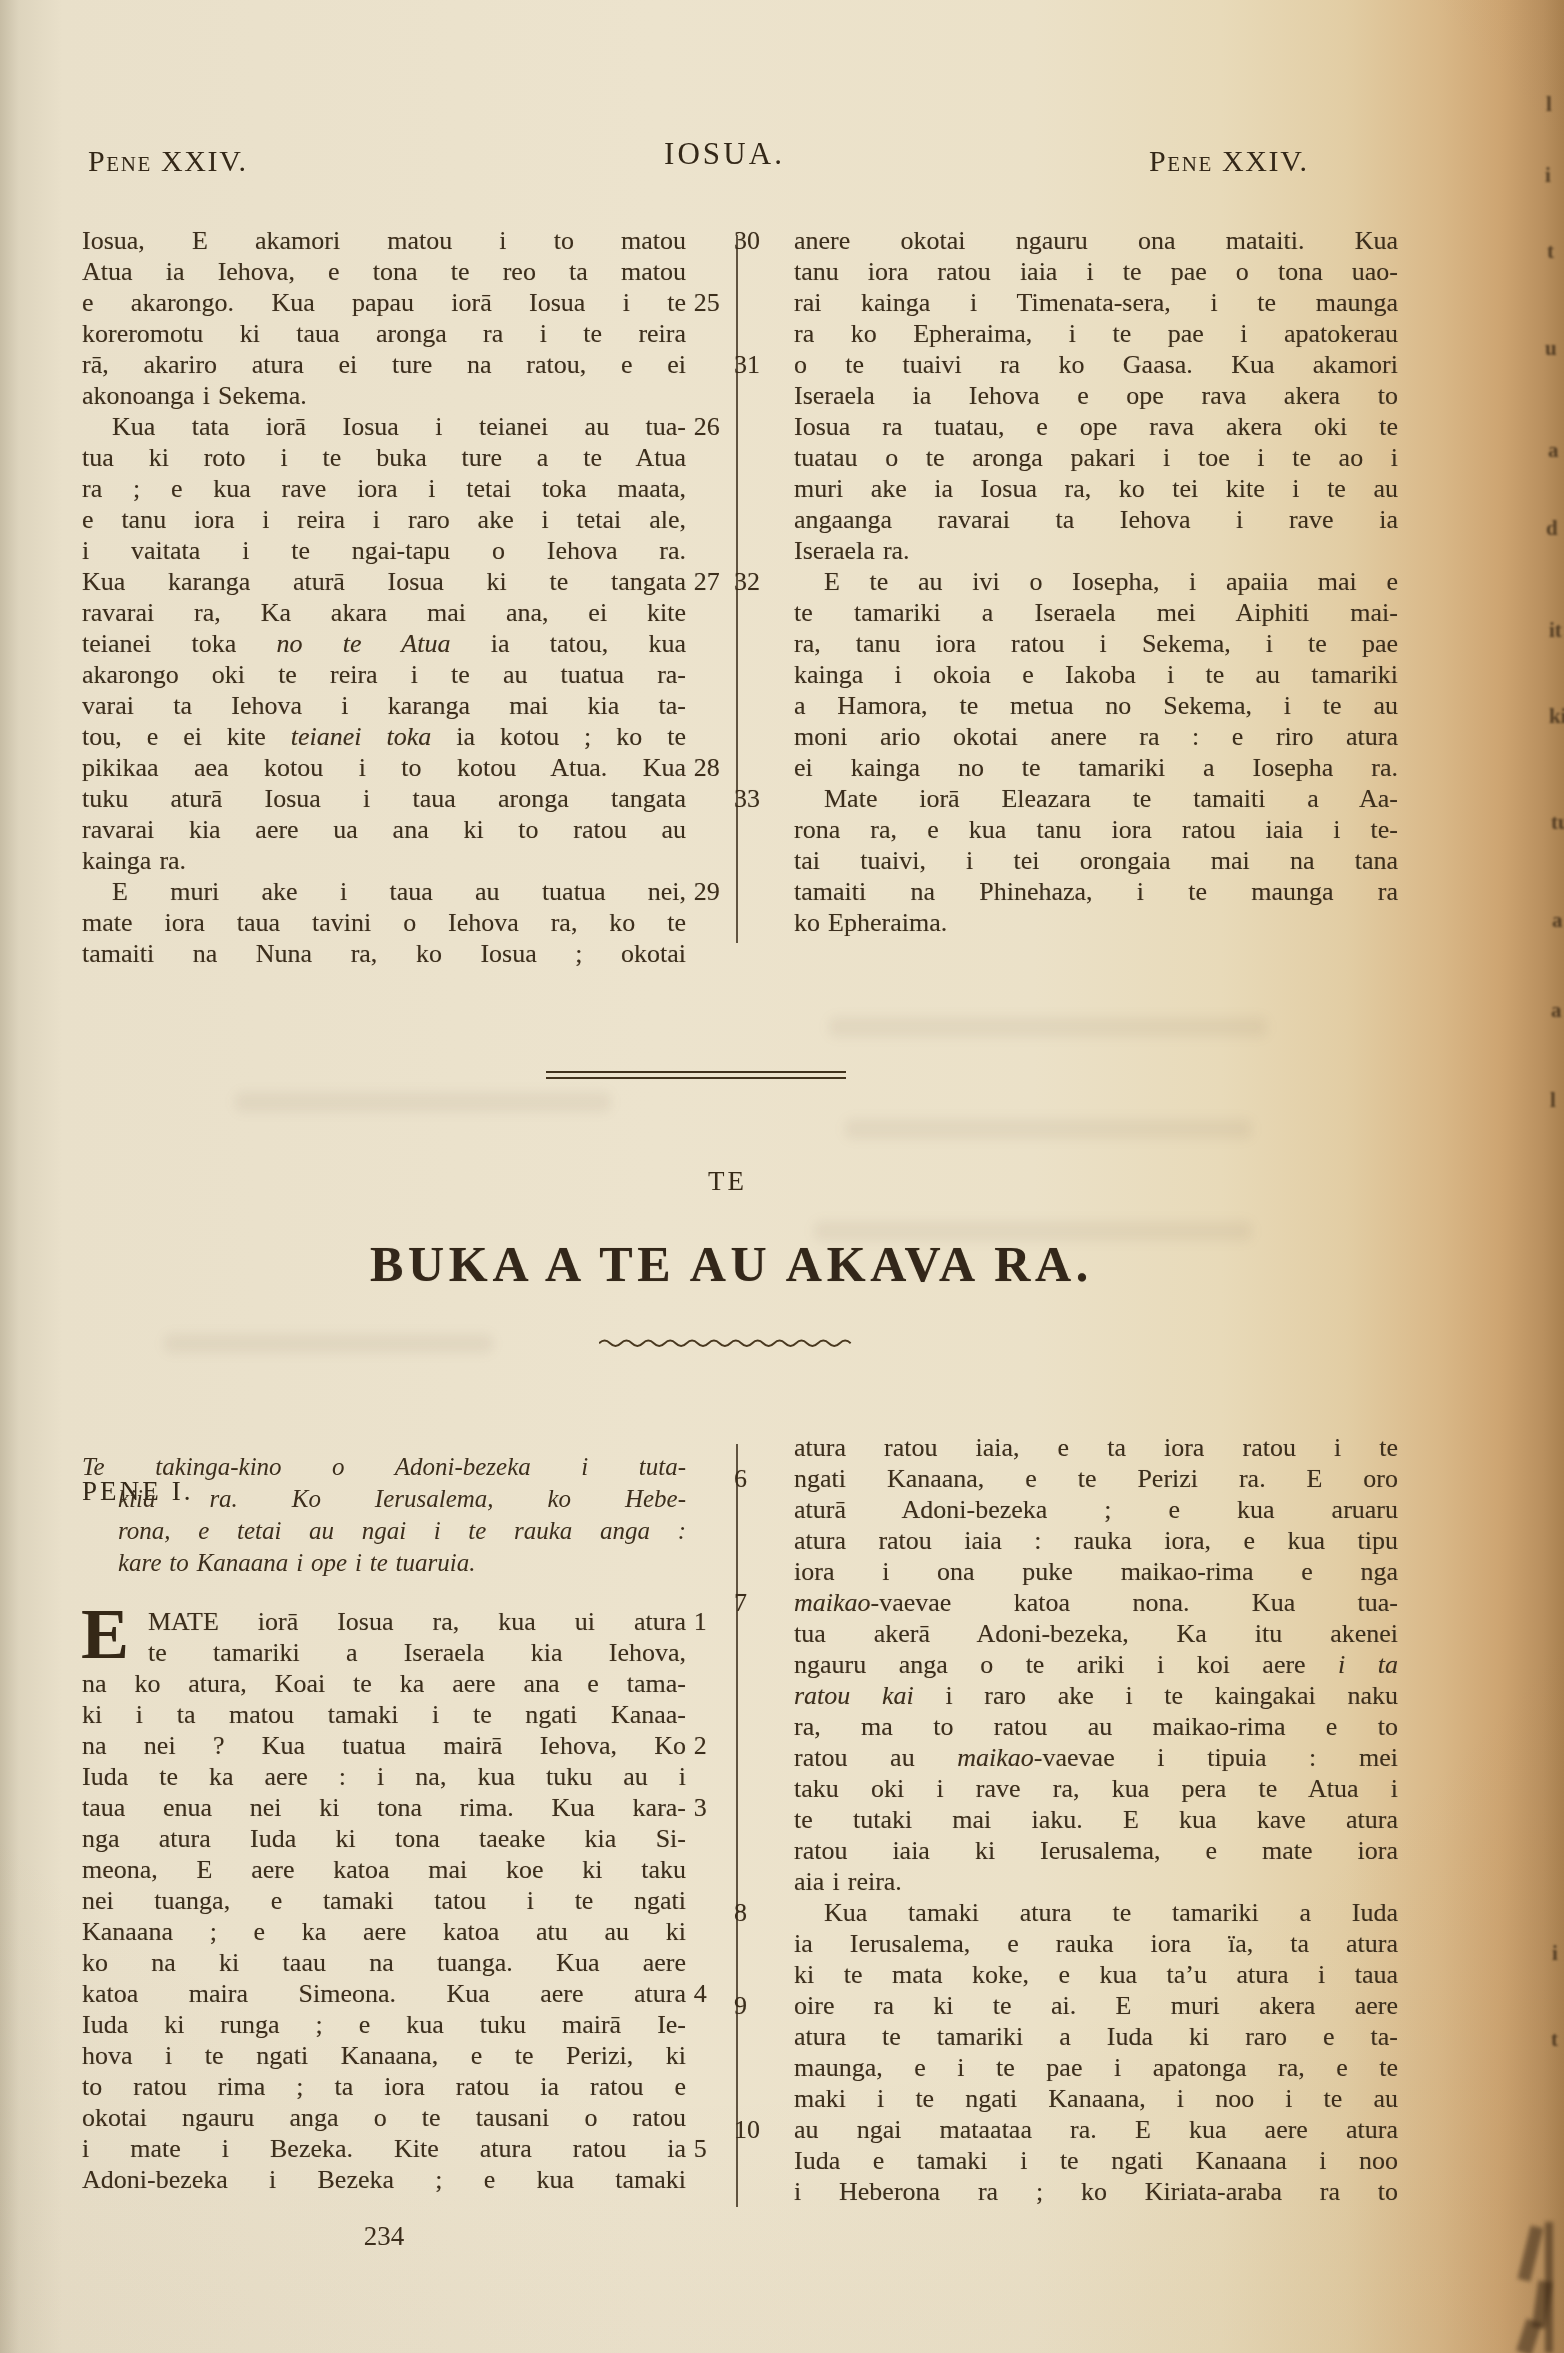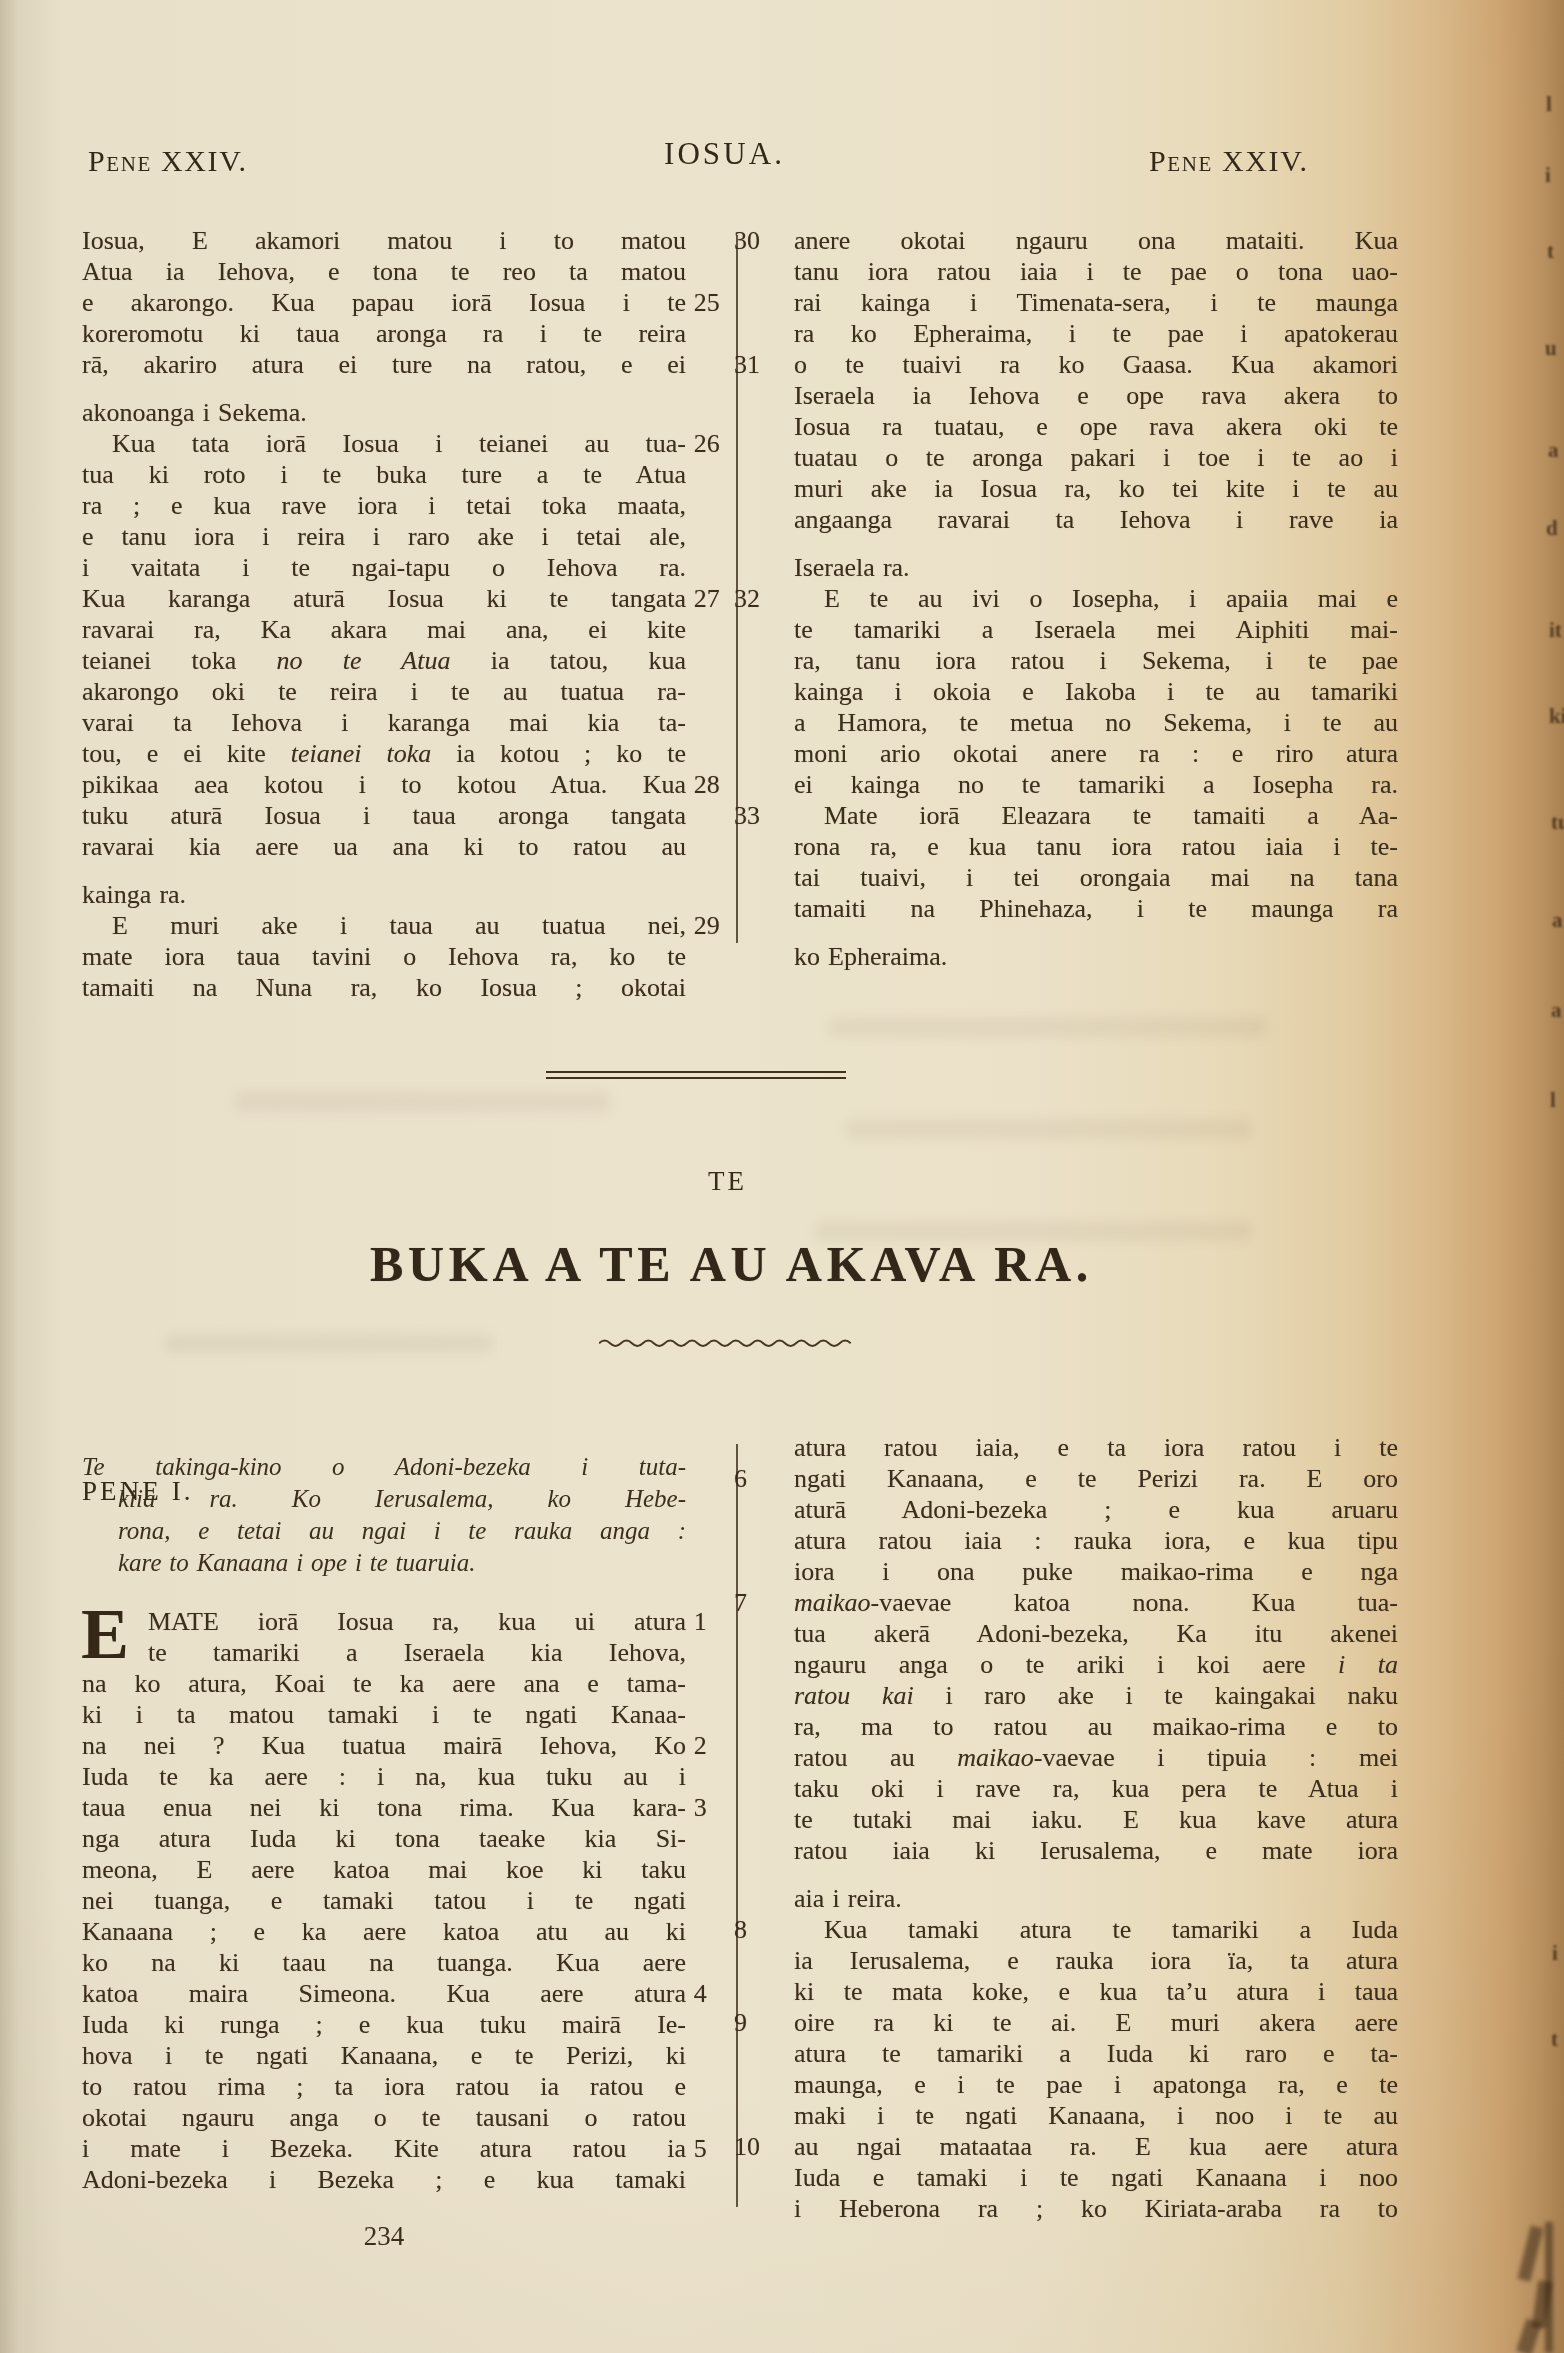--- a/index.html
+++ b/index.html
@@ -23,21 +23,21 @@
   .col{position:absolute;width:604px;}
   #s1-left {left:82px;top:225px;}
   #s1-right{left:794px;top:225px;}
   #s2-left-body{left:82px;top:1606px;}
   #s2-right{left:794px;top:1432px;}
   .line{
     position:relative;height:31px;line-height:31px;font-size:26px;
     text-align:justify;text-align-last:justify;word-spacing:1.6px;white-space:nowrap;
     text-shadow:0 0 0.8px rgba(64,48,26,.3);
   }
-  .line.short{text-align-last:left;margin-top:17px;}
+  .line.short{text-align-last:left;}
   .line.ind{padding-left:30px;}
   .line.pad{padding-left:66px;}
   .line em{font-style:italic;}
   .vnum{position:absolute;top:0;font-size:26px;color:#3c2e1c;}
   .v-right{left:calc(100% + 7.8px);width:55px;text-align:left;}
   .v-left{right:calc(100% + 11px);width:49px;text-align:right;}
   .colrule{position:absolute;width:2px;background:rgba(56,42,24,.78);}
   #rule1{left:736px;top:235px;height:708px;}
   #rule2{left:736px;top:1444px;height:763px;}
   

